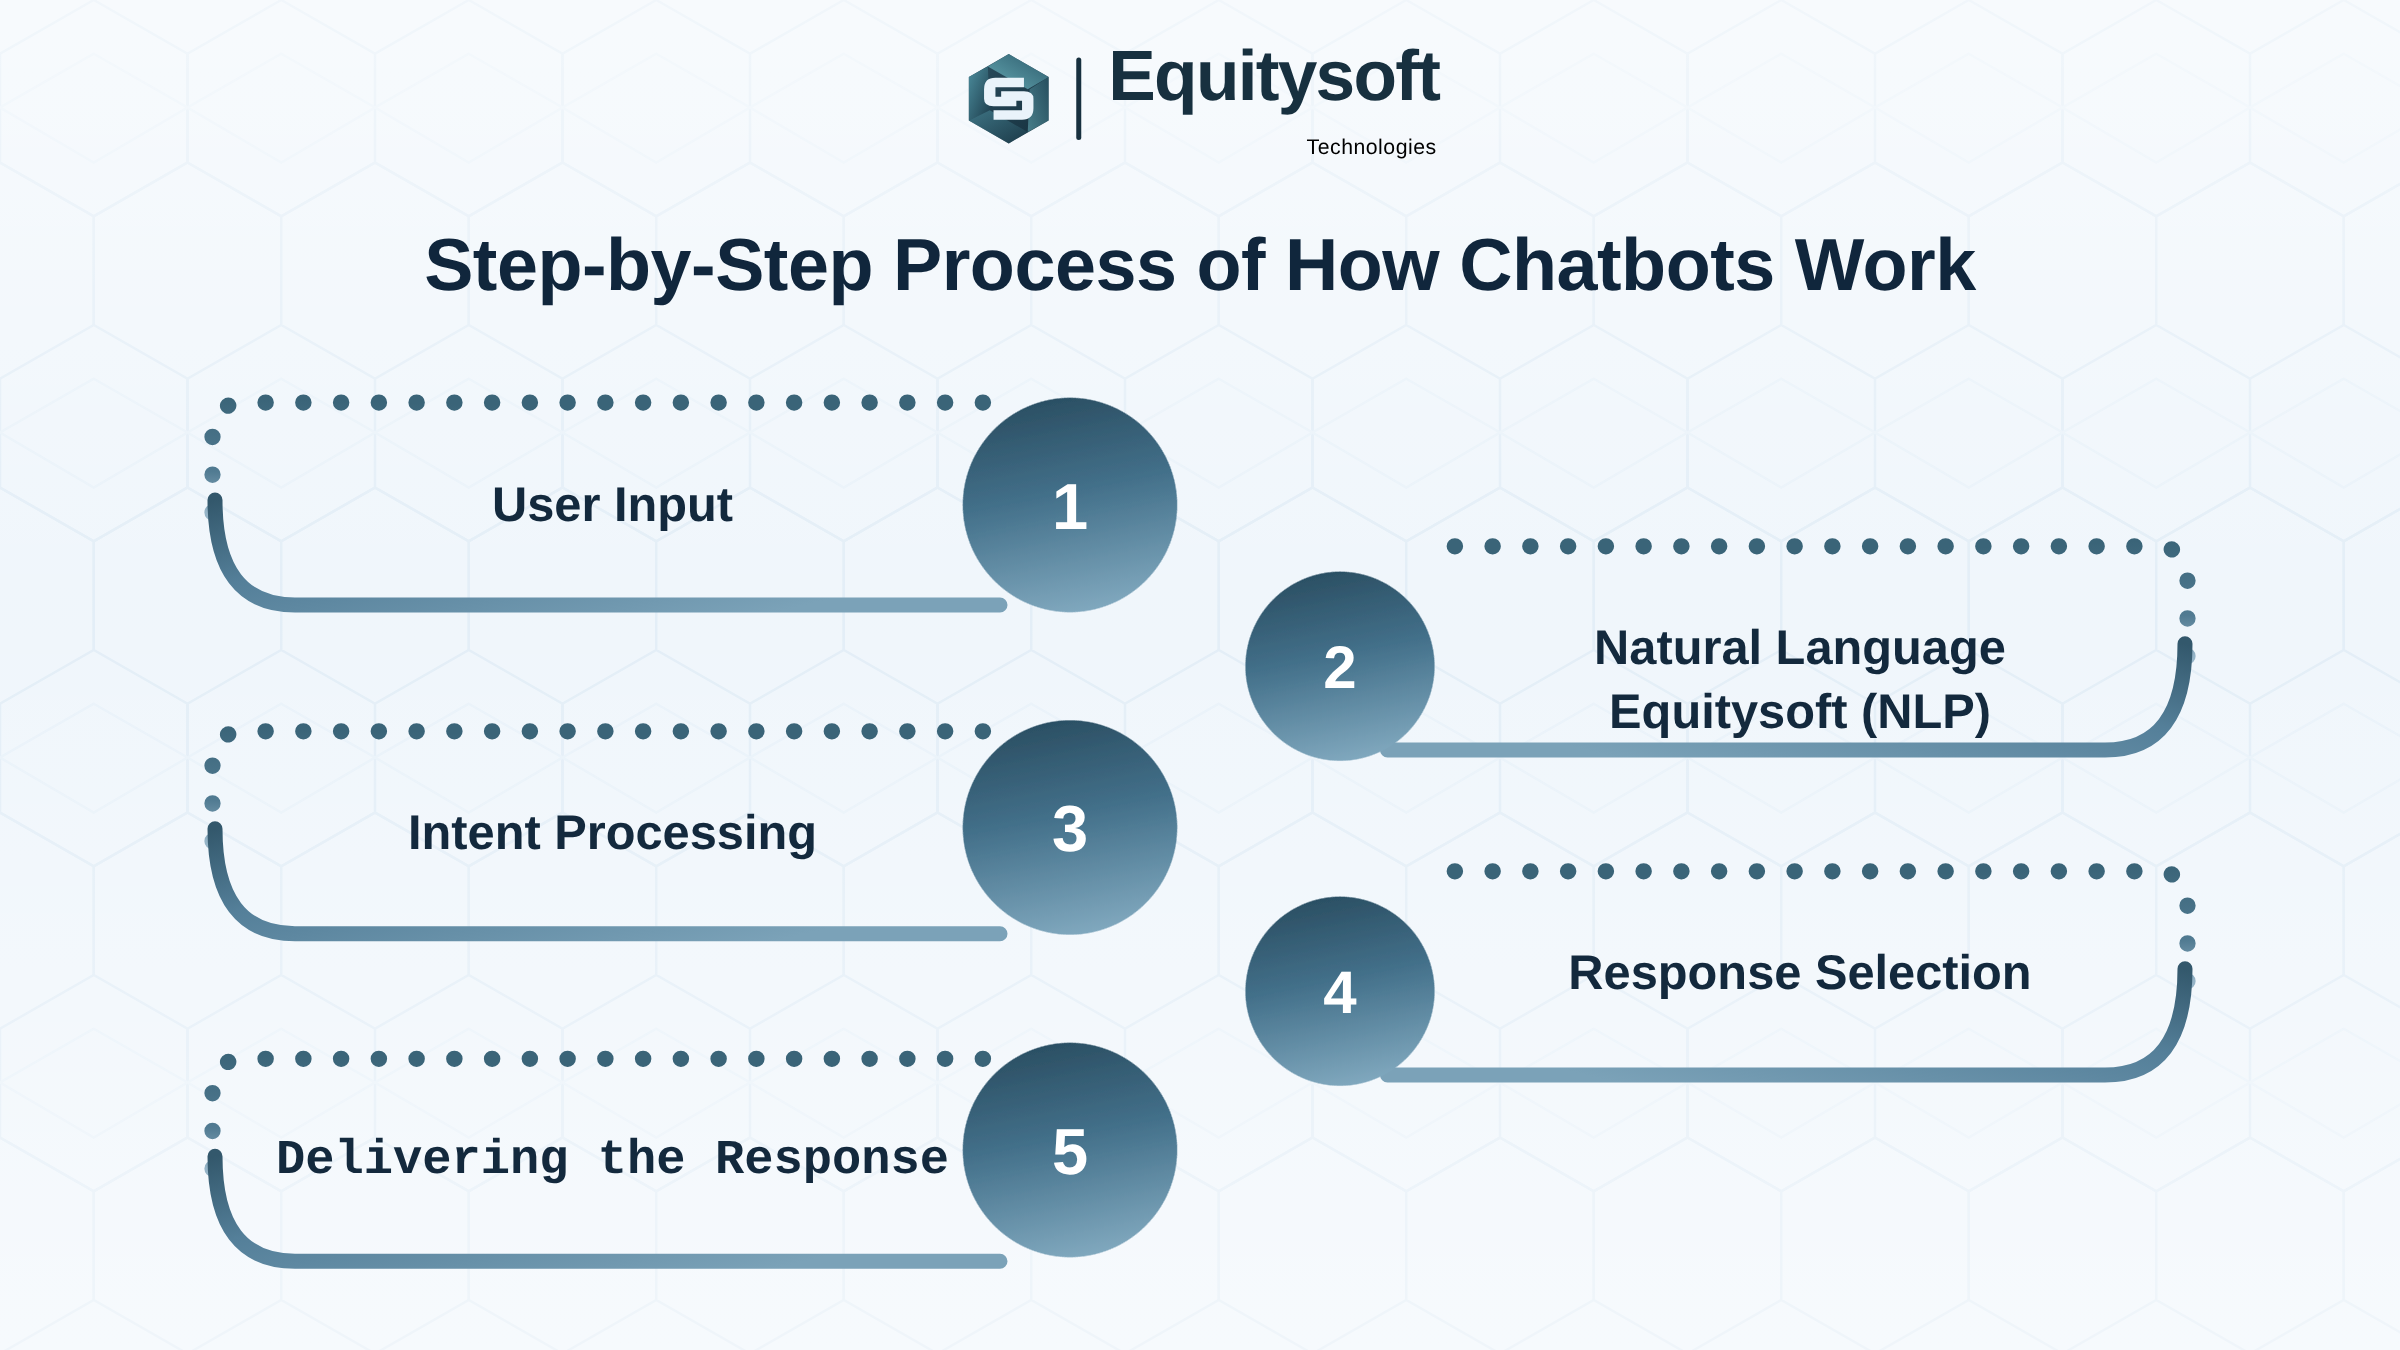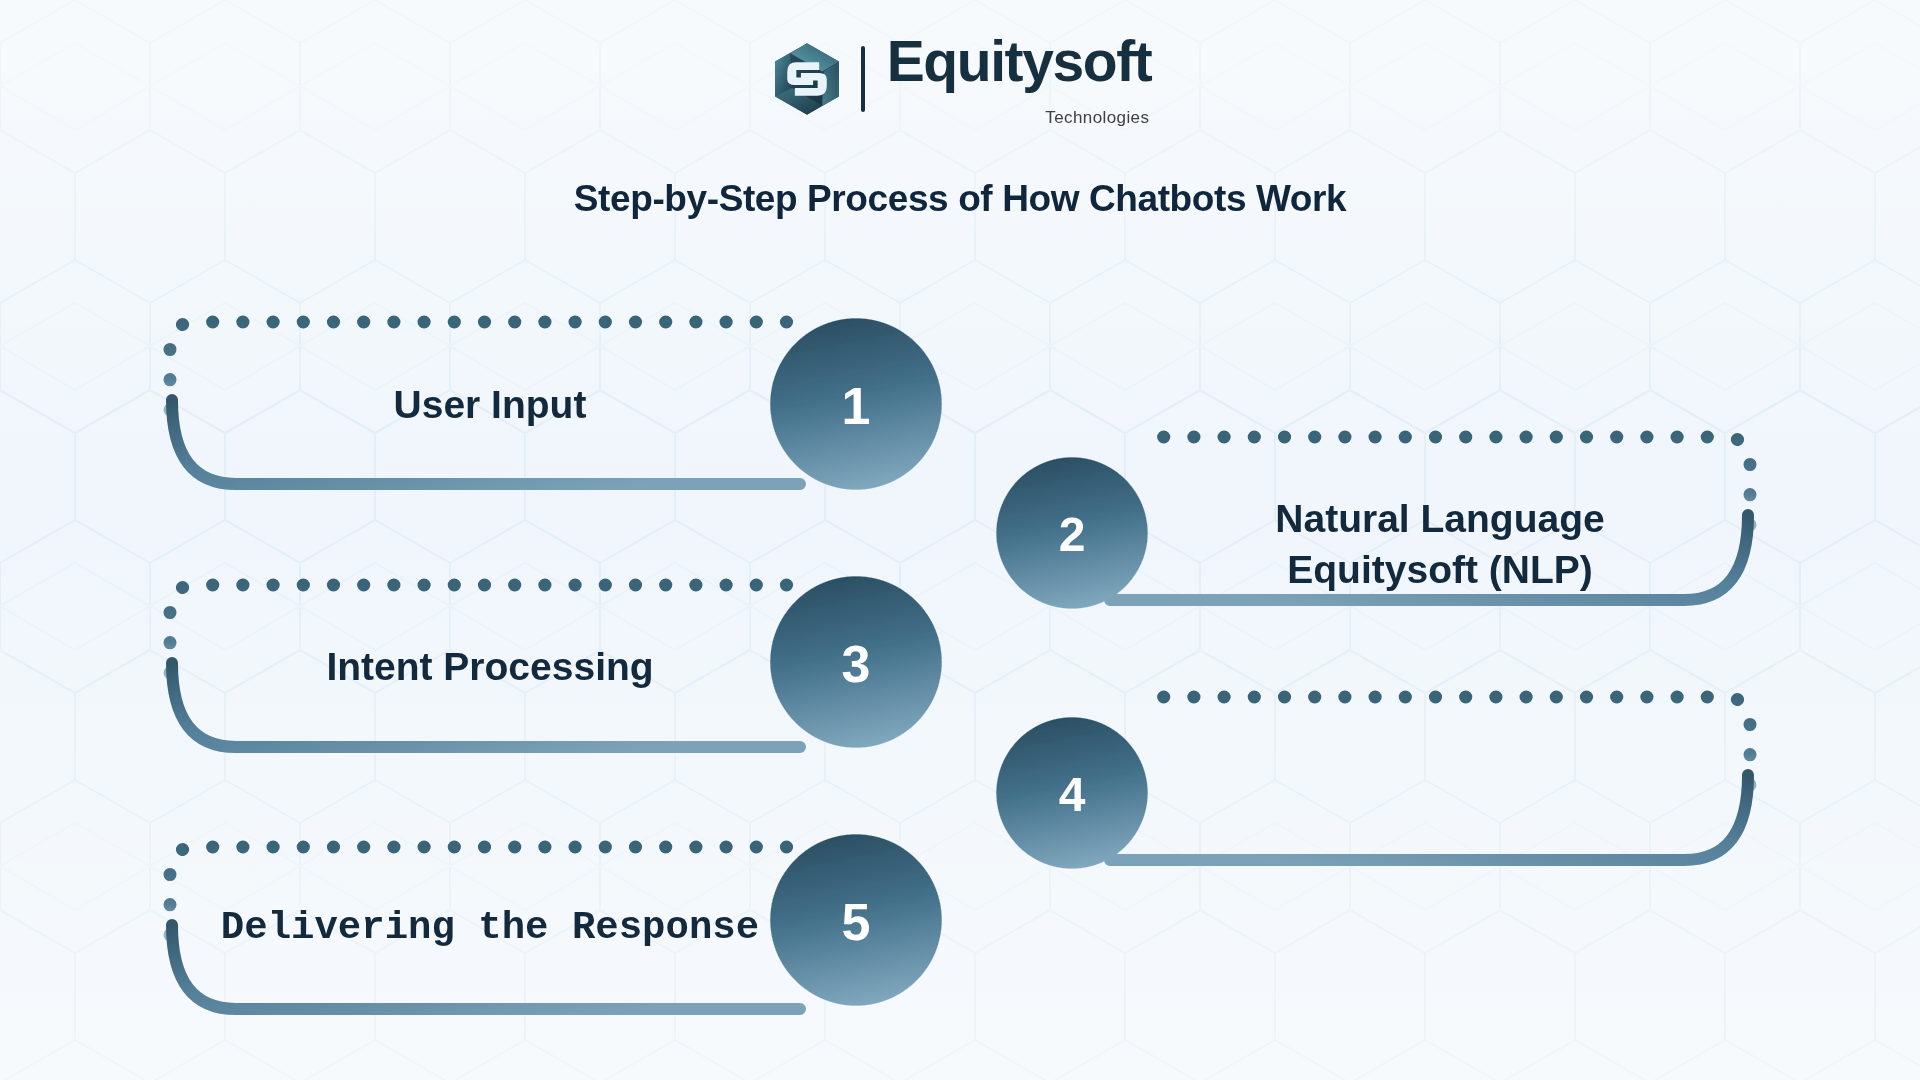--- a/index.html
+++ b/index.html
@@ -62,34 +62,34 @@
   }
   #wordmark {
     font-size: 57px;
     font-weight: bold;
     color: #17303f;
     letter-spacing: -1.4px;
     line-height: 1;
   }
   #wordmark-sub {
     font-size: 17px;
-    color: #404040;
+    color: #000000;
     letter-spacing: 0.4px;
     margin-top: 19px;
     margin-right: 2px;
   }
 
   
   #page-title {
     position: absolute;
     top: 178px;
     left: 0;
     width: 1920px;
     text-align: center;
-    font-size: 37px;
+    font-size: 59px;
     font-weight: bold;
     color: #10263c;
     letter-spacing: -0.4px;
     z-index: 5;
   }
 
   
   #diagram {
     position: absolute;
     top: 0;
@@ -274,15 +274,16 @@
 <div class="step-label label-left" style="left:200px; top:379px; width:580px;">User Input</div>
 
 <div class="step-label label-right" style="left:1180px; top:493px; width:520px;">
   <div>Natural Language</div>
   <div>Equitysoft (NLP)</div>
 </div>
 
 <div class="step-label label-left" style="left:200px; top:641px; width:580px;">Intent Processing</div>
 
 <div class="step-label label-right" style="left:1180px; top:753px; width:520px;">
+  <div>Response Selection</div>
 </div>
 
 <div class="step-label label-left" style="left:200px; top:903px; width:580px;font-family:Liberation Mono, monospace;">Delivering the Response</div>
 
 </body></html>

